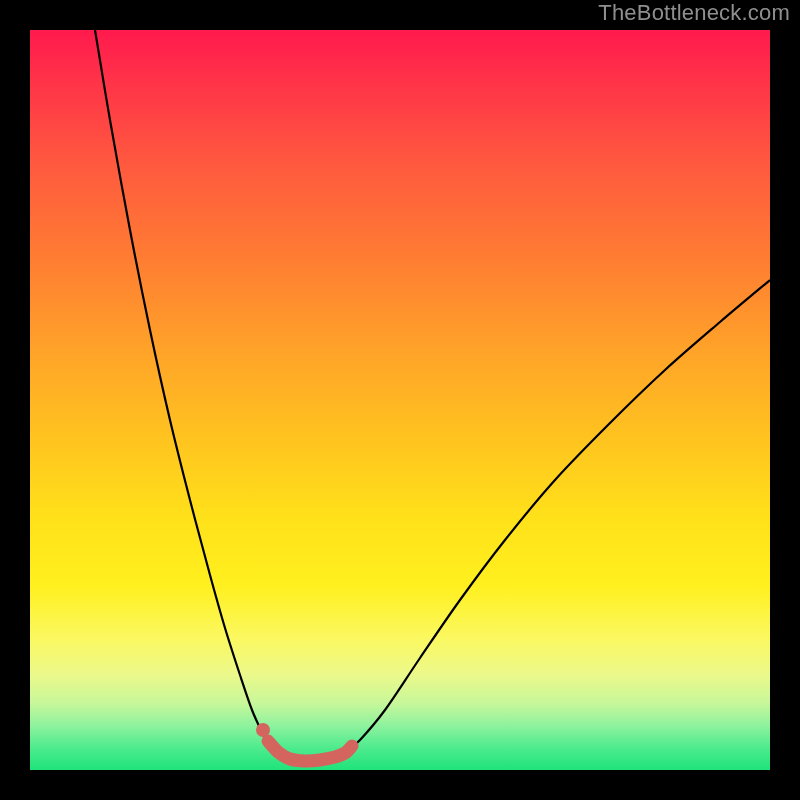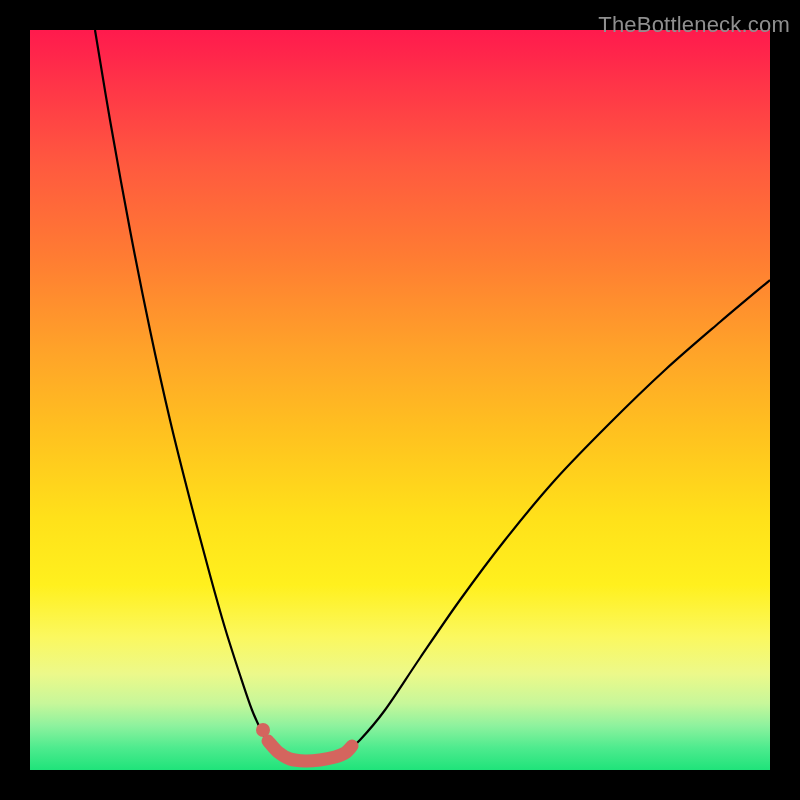--- a/index.html
+++ b/index.html
@@ -14,21 +14,21 @@
   .frame {
     position: absolute;
     top: 0;
     left: 0;
     width: 800px;
     height: 800px;
     background: #000;
   }
   .watermark {
     position: absolute;
-    top: 12px;
+    top: 0;
     right: 10px;
     color: #8f8f8f;
     font-size: 22px;
     letter-spacing: 0.2px;
     z-index: 50;
   }
   .plot {
     position: absolute;
     top: 30px;
     left: 30px;

